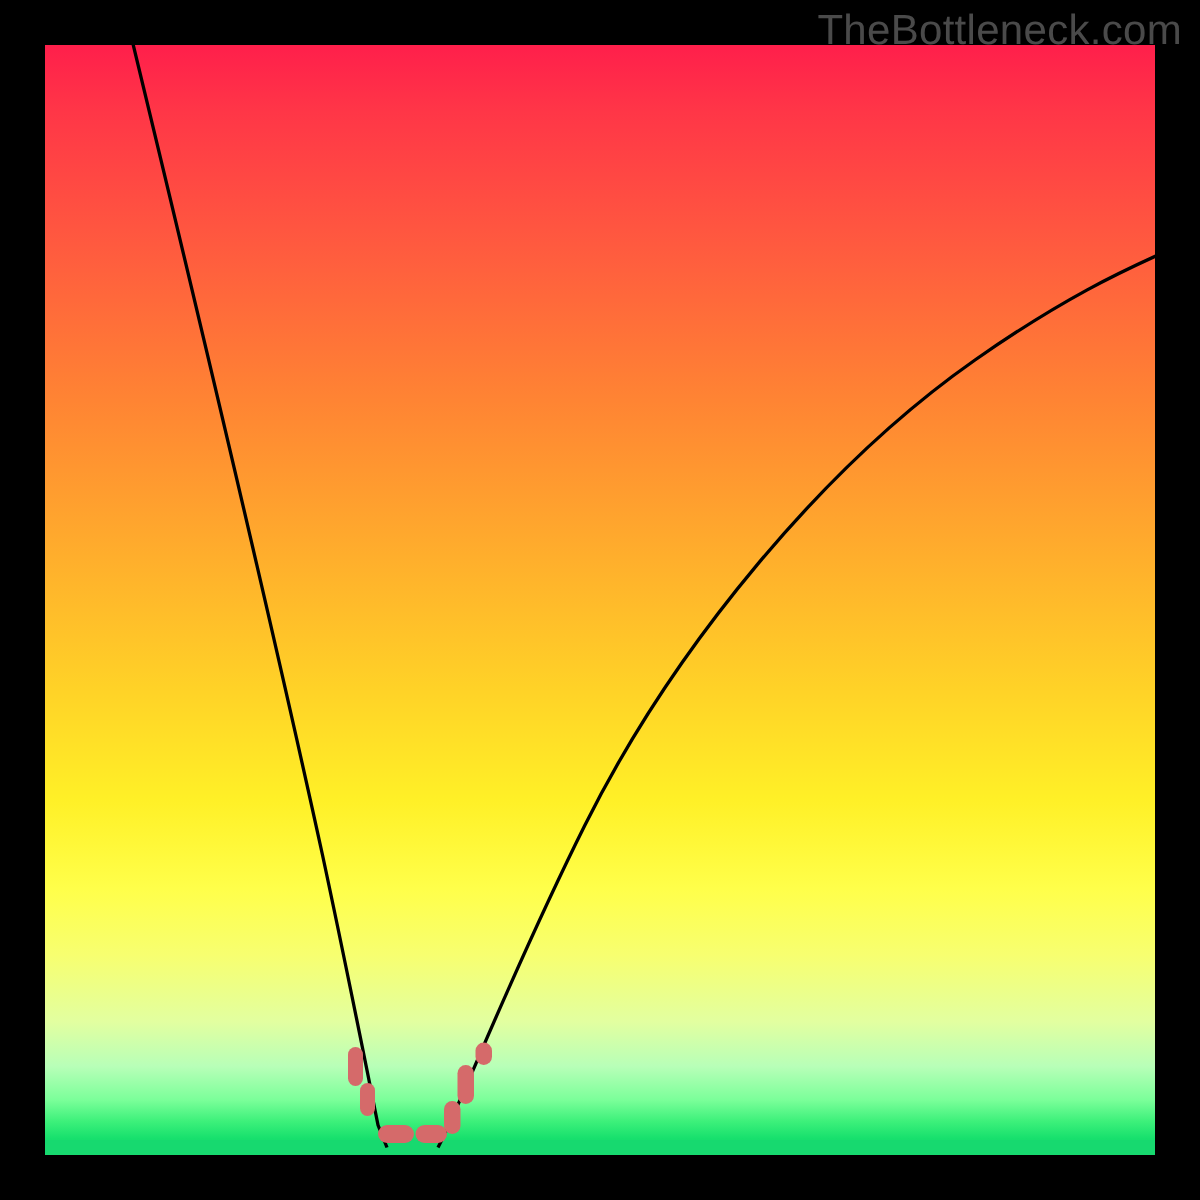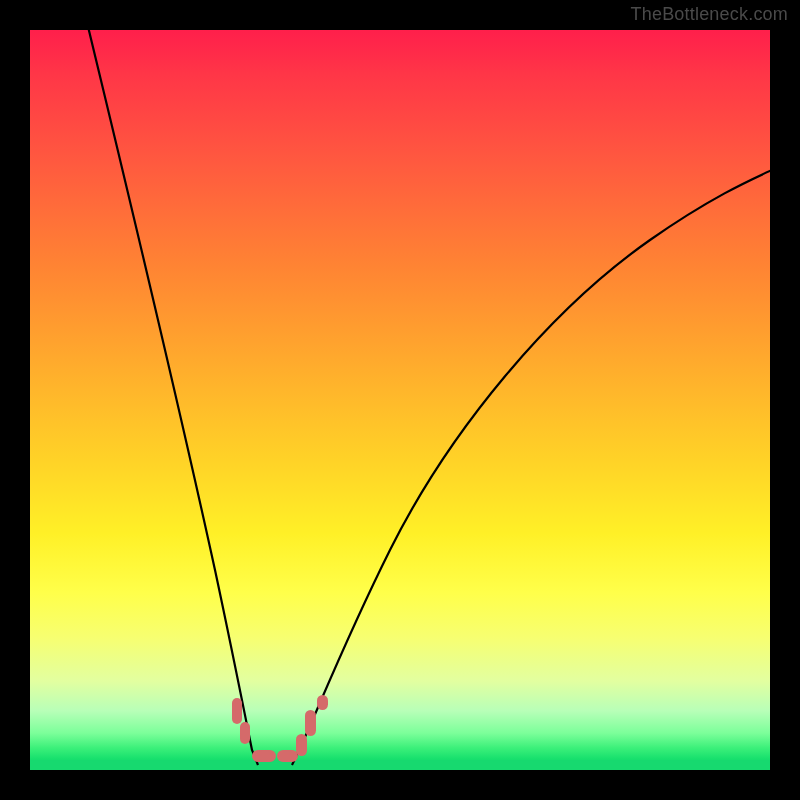--- a/index.html
+++ b/index.html
@@ -15,21 +15,21 @@
     position: relative;
     width: 800px;
     height: 800px;
     background: #000;
   }
   .watermark {
     position: absolute;
     top: 4px;
     right: 12px;
     color: #4a4a4a;
-    font-size: 18px;
+    font-size: 28px;
     font-weight: 400;
     letter-spacing: 0.2px;
     z-index: 10;
   }
   .plot {
     position: absolute;
     left: 30px;
     top: 30px;
     width: 740px;
     height: 740px;

